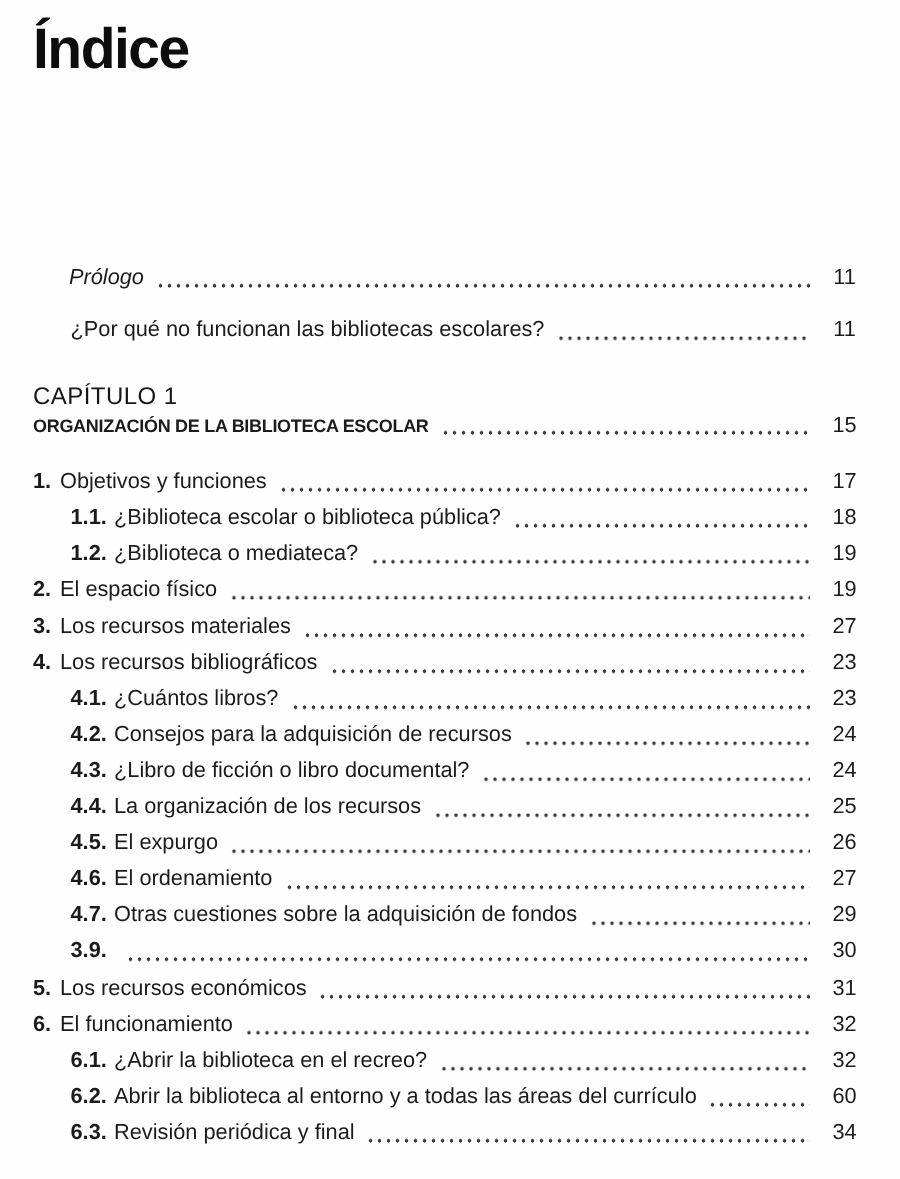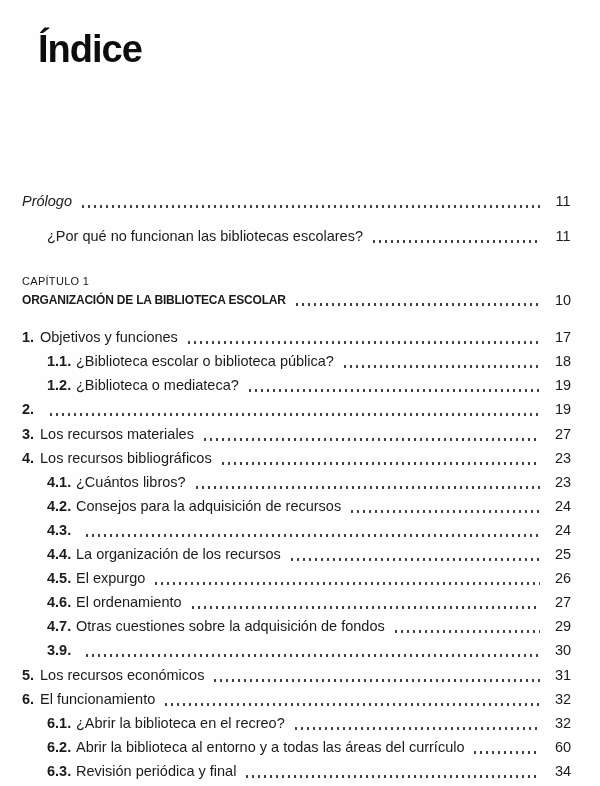--- a/index.html
+++ b/index.html
@@ -12,21 +12,21 @@
     width: 600px;
     height: 786px;
     background: #fefefe;
     color: #1b1b1b;
     font-family: "Liberation Sans", sans-serif;
     box-sizing: border-box;
     padding: 12px 20px 0 22px;
     overflow: hidden;
   }
   h1.doc-title {
-    margin: 16px;
+    margin: 0;
     font-size: 38px;
     font-weight: 700;
     letter-spacing: -1px;
     color: #0d0d0d;
     line-height: 1.15;
   }
   .toc {
     margin-top: 0;
   }
   .row {
@@ -50,36 +50,37 @@
     text-align: center;
     flex: 0 0 auto;
   }
   .num {
     font-weight: 700;
     flex: 0 0 auto;
   }
   
   .row.prologue {
     margin-top: 117px;
+    margin-left: 24px;
   }
   .row.prologue .label {
     font-style: italic;
   }
   .row.prologue-sub {
     margin-top: 11px;
   }
   .row.prologue-sub .label {
     padding-left: 25px;
   }
   
   .chapter {
     margin-top: 26px;
   }
   .kicker {
-    font-size: 11px;
+    font-size: 16px;
     letter-spacing: 0.3px;
     line-height: 14px;
     color: #161616;
   }
   .row.chapter-row {
     line-height: 22px;
     margin-top: 1px;
   }
   .row.chapter-row .label {
     font-weight: 700;
@@ -122,21 +123,21 @@
       <span class="label">¿Por qué no funcionan las bibliotecas escolares?</span>
       <span class="dots"></span>
       <span class="pagenum">11</span>
     </div>
 
     <div class="chapter">
       <div class="kicker">CAPÍTULO 1</div>
       <div class="row chapter-row">
         <span class="label">ORGANIZACIÓN DE LA BIBLIOTECA ESCOLAR</span>
         <span class="dots"></span>
-        <span class="pagenum">10</span>
+        <span class="pagenum">15</span>
       </div>
     </div>
 
     <div class="entries" id="entries">
         <div class="row lvl1">
           <span class="num">1.</span>
           <span class="label">Objetivos y funciones</span>
           <span class="dots"></span>
           <span class="pagenum">17</span>
         </div>
@@ -147,20 +148,21 @@
           <span class="pagenum">18</span>
         </div>
         <div class="row lvl2">
           <span class="num">1.2.</span>
           <span class="label">¿Biblioteca o mediateca?</span>
           <span class="dots"></span>
           <span class="pagenum">19</span>
         </div>
         <div class="row lvl1">
           <span class="num">2.</span>
+          <span class="label">El espacio físico</span>
           <span class="dots"></span>
           <span class="pagenum">19</span>
         </div>
         <div class="row lvl1">
           <span class="num">3.</span>
           <span class="label">Los recursos materiales</span>
           <span class="dots"></span>
           <span class="pagenum">27</span>
         </div>
         <div class="row lvl1">
@@ -176,20 +178,21 @@
           <span class="pagenum">23</span>
         </div>
         <div class="row lvl2">
           <span class="num">4.2.</span>
           <span class="label">Consejos para la adquisición de recursos</span>
           <span class="dots"></span>
           <span class="pagenum">24</span>
         </div>
         <div class="row lvl2">
           <span class="num">4.3.</span>
+          <span class="label">¿Libro de ficción o libro documental?</span>
           <span class="dots"></span>
           <span class="pagenum">24</span>
         </div>
         <div class="row lvl2">
           <span class="num">4.4.</span>
           <span class="label">La organización de los recursos</span>
           <span class="dots"></span>
           <span class="pagenum">25</span>
         </div>
         <div class="row lvl2">

